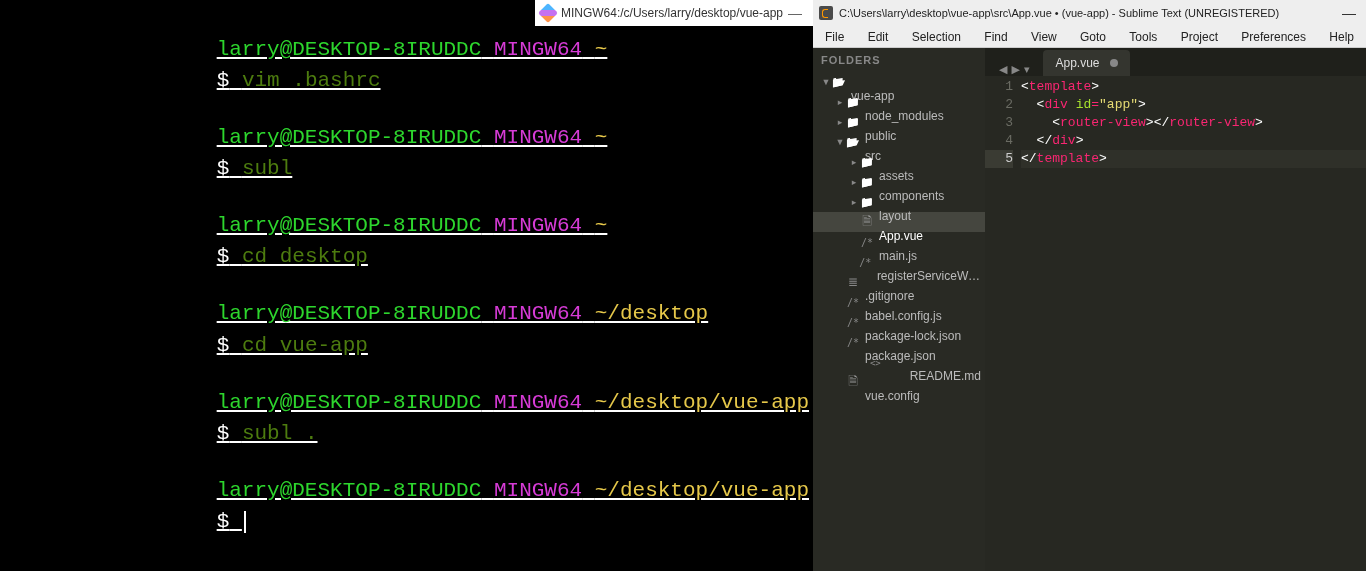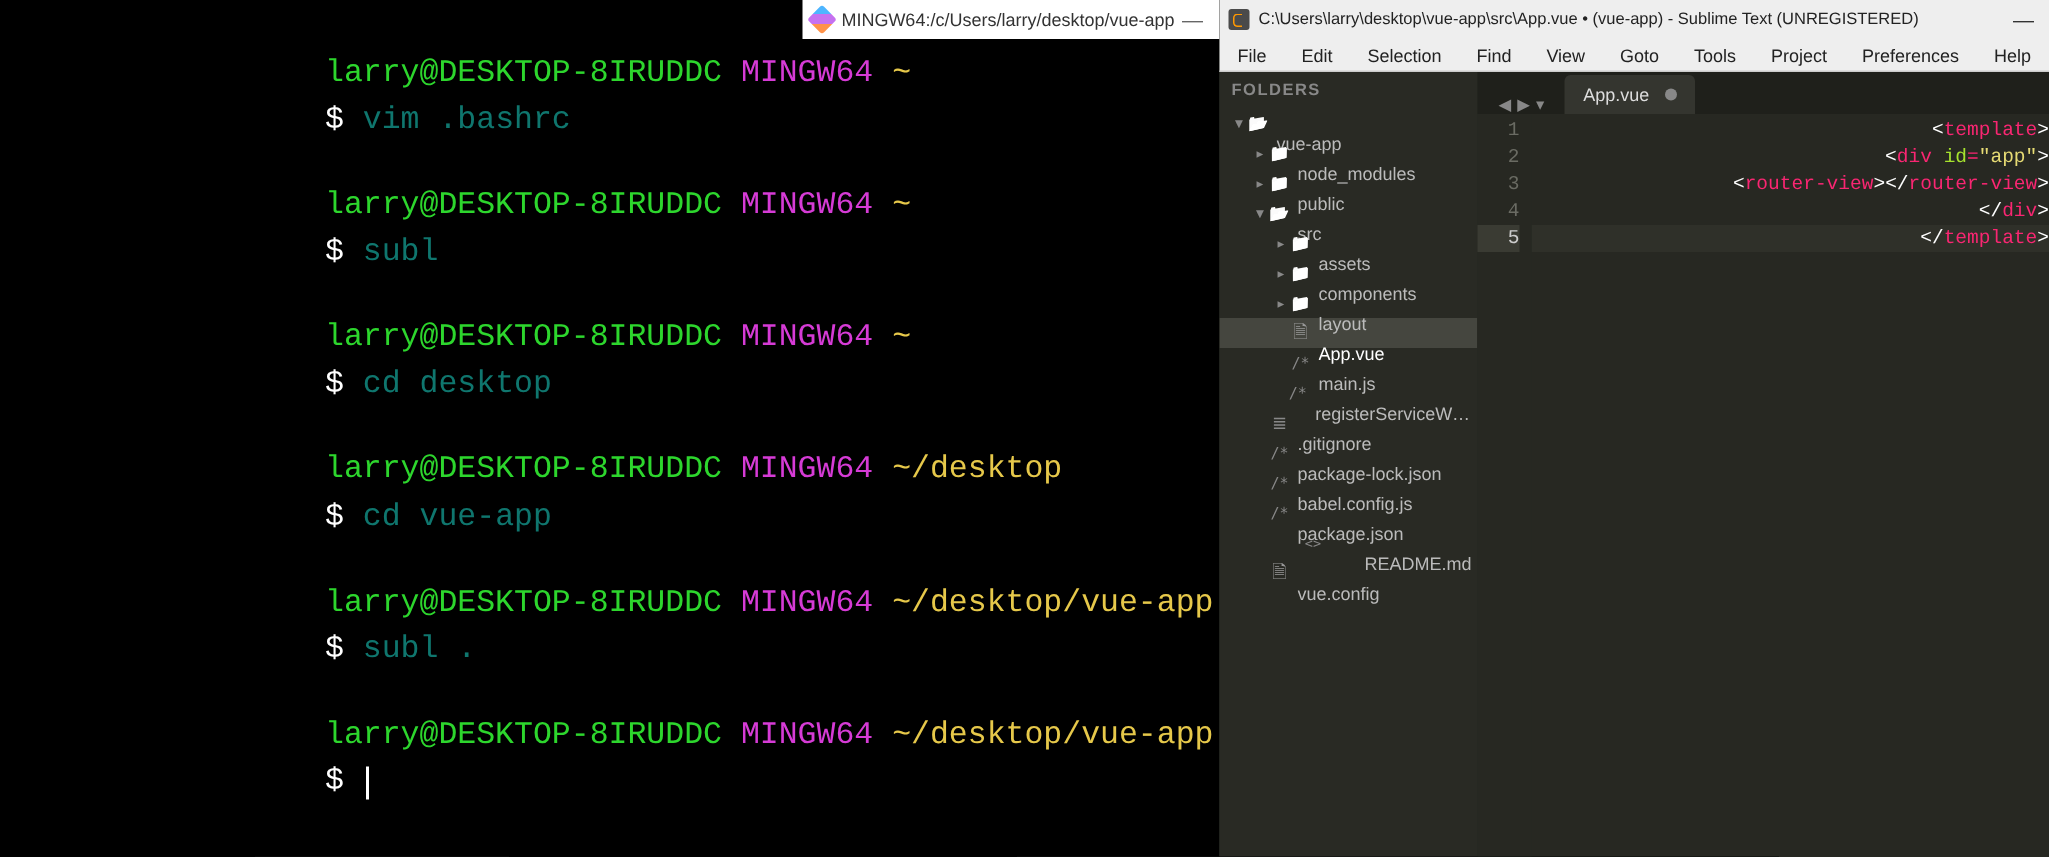--- a/index.html
+++ b/index.html
@@ -46,29 +46,29 @@
   font-family: Consolas, "Courier New", monospace;
   font-size: 21px;
   line-height: 1.48;
   color: #fff;
   overflow: hidden;
 }
 .term-body .user { color: #2dd62d; }
 .term-body .host { color: #d63bd6; }
 .term-body .path { color: #e6c84a; }
 .term-body .prompt { color: #fff; }
-.term-body .cmd { color: #0f766e; }
+.term-body .cmd { color: #4d7c0f; }
 .cursor {
   display: inline-block;
   width: 2px; height: 22px;
   background: #fff;
   vertical-align: text-bottom;
   margin-left: 2px;
 }
-.blk { margin-bottom: 26px; }
+.blk { margin-bottom: 26px; text-decoration: underline; }
 
 
 .editor-window {
   flex: 1;
   height: 100%;
   background: #272822;
   display: flex;
   flex-direction: column;
   color: #ccc;
 }
@@ -223,21 +223,21 @@
   background: #272822;
 }
 .gutter .ln { height: 18px; }
 .gutter .ln.active { background: #3a3b33; color: #ccc; }
 .code {
   flex: 1;
   padding-top: 2px;
   white-space: pre;
   overflow: hidden;
 }
-.code .row { height: 18px; text-align: right; }
+.code .row { height: 18px; }
 .code .row.active { background: #2f3029; }
 .tag-angle { color: #fff; }
 .tag-name  { color: #f92672; }
 .attr-name { color: #a6e22e; }
 .attr-eq   { color: #f92672; }
 .attr-val  { color: #e6db74; }
 </style>
 </head>
 <body>
 
@@ -362,27 +362,27 @@
           <div class="tree-row">
             <span class="ind" style="width: 22px;"></span>
             <span class="arrow"></span>
             <span class="ficon lines"></span>
             <span class="label">.gitignore</span>
           </div>
           <div class="tree-row">
             <span class="ind" style="width: 22px;"></span>
             <span class="arrow"></span>
             <span class="ficon js"></span>
+            <span class="label">babel.config.js</span>
+          </div>
+          <div class="tree-row">
+            <span class="ind" style="width: 22px;"></span>
+            <span class="arrow"></span>
+            <span class="ficon js"></span>
             <span class="label">package-lock.json</span>
-          </div>
-          <div class="tree-row">
-            <span class="ind" style="width: 22px;"></span>
-            <span class="arrow"></span>
-            <span class="ficon js"></span>
-            <span class="label">babel.config.js</span>
           </div>
           <div class="tree-row">
             <span class="ind" style="width: 22px;"></span>
             <span class="arrow"></span>
             <span class="ficon js"></span>
             <span class="label">package.json</span>
           </div>
           <div class="tree-row">
             <span class="ind" style="width: 22px;"></span>
             <span class="arrow"></span>

